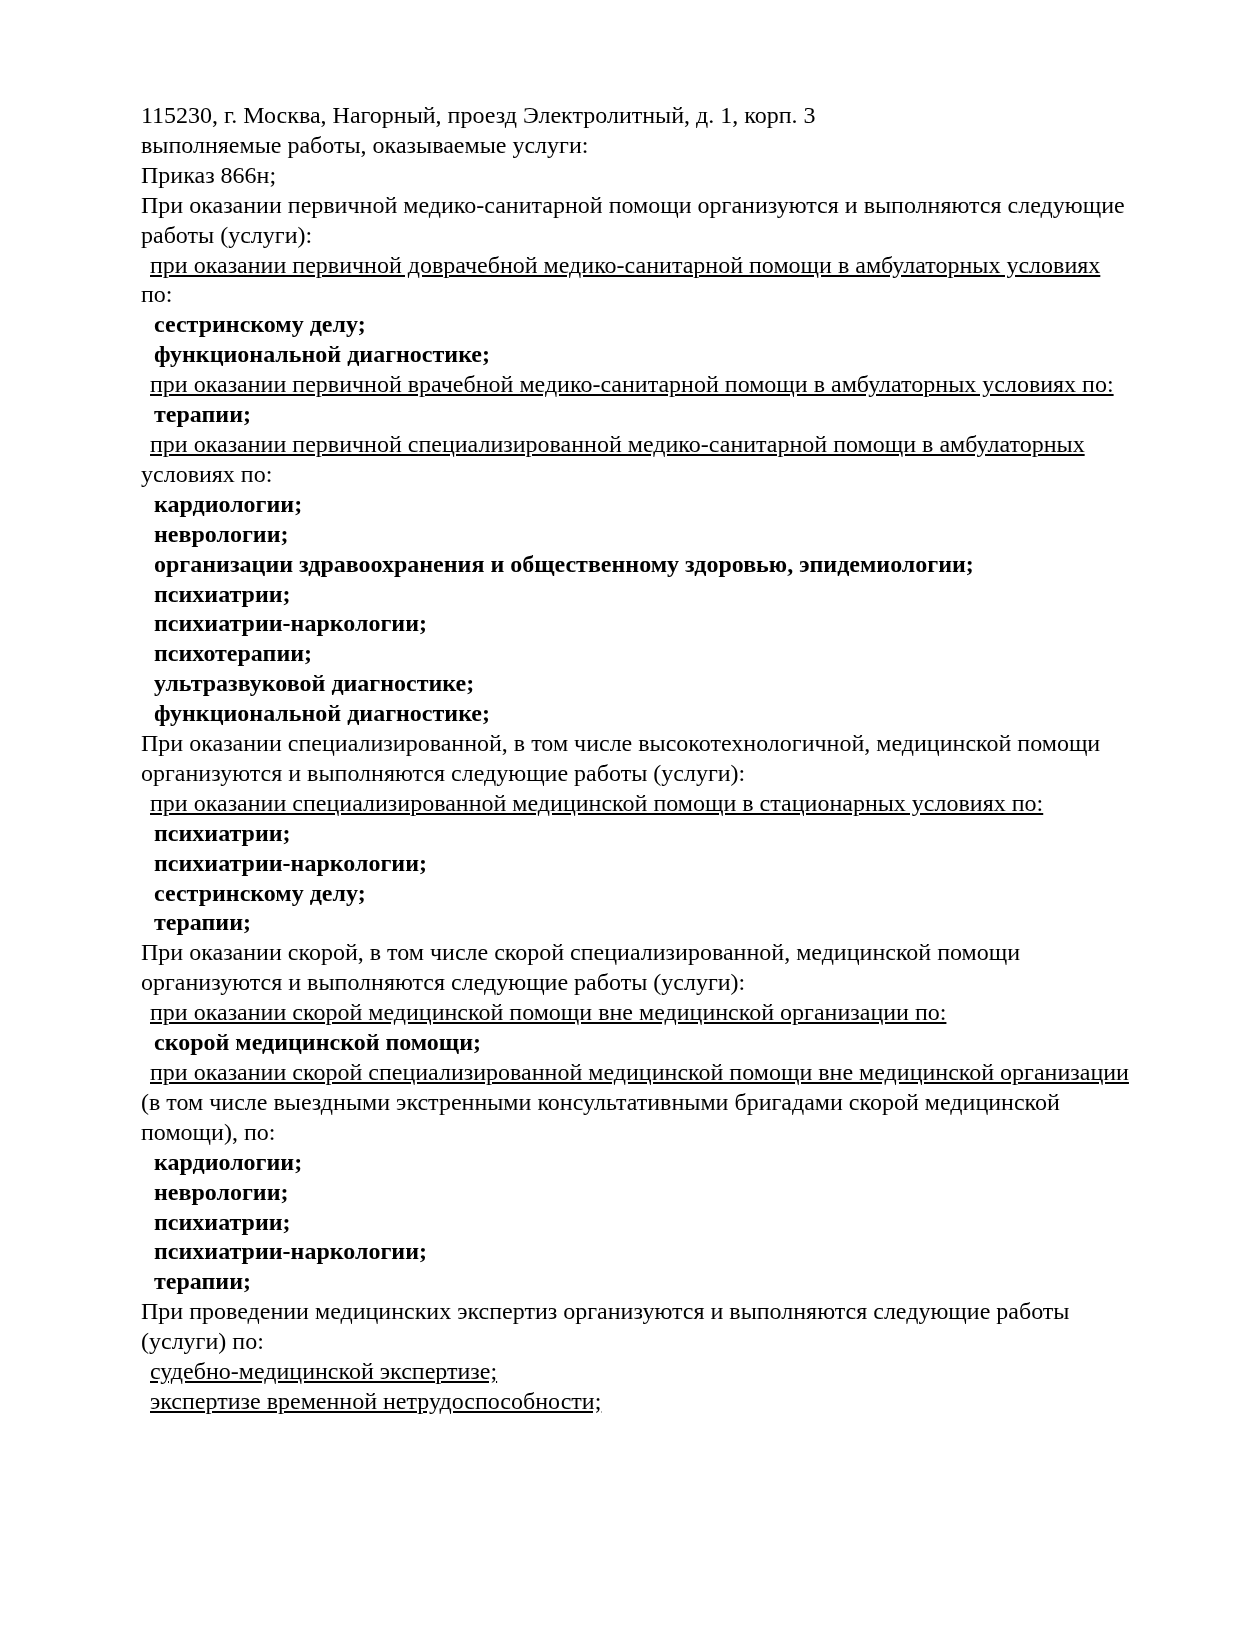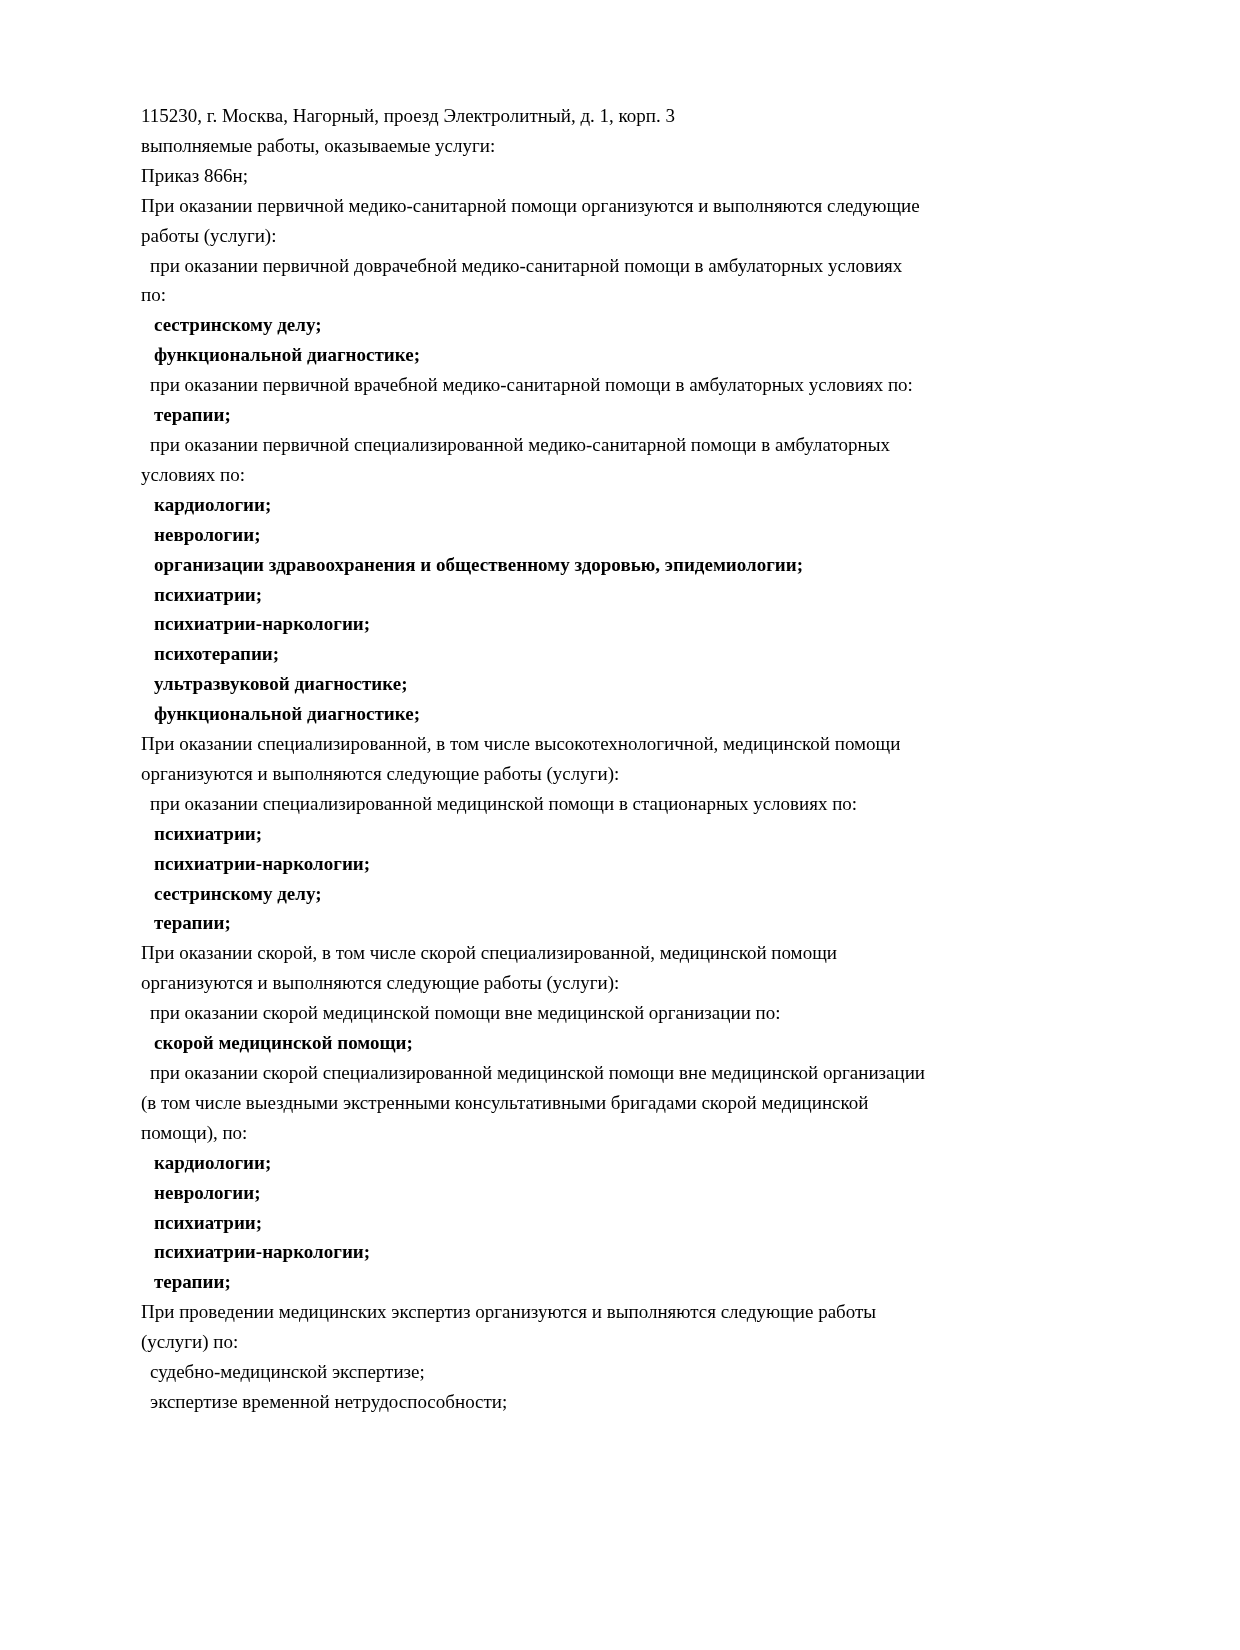--- a/index.html
+++ b/index.html
@@ -11,28 +11,28 @@
     height: 1650px;
     background: #ffffff;
     position: relative;
     overflow: hidden;
   }
   .textblock {
     position: absolute;
     left: 141px;
     top: 101px;
     font-family: "Liberation Serif", "DejaVu Serif", serif;
-    font-size: 19px;
+    font-size: 24px;
     line-height: 29.9px;
     color: #000000;
     white-space: pre;
   }
   .line { white-space: pre; }
   .ind0 { padding-left: 0; }
-  .ind1 { padding-left: 9px; }
+  .ind1 { padding-left: 9px; text-decoration: underline; }
   .ind2 { padding-left: 13px; font-weight: bold; }
 </style>
 </head>
 <body style="background: rgb(255, 255, 255);">
 
 <div class="page">
   <div class="textblock" style="color: rgb(0, 0, 0);"><div class="line ind0">115230, г. Москва, Нагорный, проезд Электролитный, д. 1, корп. 3</div><div class="line ind0">выполняемые работы, оказываемые услуги:</div><div class="line ind0">Приказ 866н;</div><div class="line ind0">При оказании первичной медико-санитарной помощи организуются и выполняются следующие</div><div class="line ind0">работы (услуги):</div><div class="line ind1">при оказании первичной доврачебной медико-санитарной помощи в амбулаторных условиях</div><div class="line ind0">по:</div><div class="line ind2">сестринскому делу;</div><div class="line ind2">функциональной диагностике;</div><div class="line ind1">при оказании первичной врачебной медико-санитарной помощи в амбулаторных условиях по:</div><div class="line ind2">терапии;</div><div class="line ind1">при оказании первичной специализированной медико-санитарной помощи в амбулаторных</div><div class="line ind0">условиях по:</div><div class="line ind2">кардиологии;</div><div class="line ind2">неврологии;</div><div class="line ind2">организации здравоохранения и общественному здоровью, эпидемиологии;</div><div class="line ind2">психиатрии;</div><div class="line ind2">психиатрии-наркологии;</div><div class="line ind2">психотерапии;</div><div class="line ind2">ультразвуковой диагностике;</div><div class="line ind2">функциональной диагностике;</div><div class="line ind0">При оказании специализированной, в том числе высокотехнологичной, медицинской помощи</div><div class="line ind0">организуются и выполняются следующие работы (услуги):</div><div class="line ind1">при оказании специализированной медицинской помощи в стационарных условиях по:</div><div class="line ind2">психиатрии;</div><div class="line ind2">психиатрии-наркологии;</div><div class="line ind2">сестринскому делу;</div><div class="line ind2">терапии;</div><div class="line ind0">При оказании скорой, в том числе скорой специализированной, медицинской помощи</div><div class="line ind0">организуются и выполняются следующие работы (услуги):</div><div class="line ind1">при оказании скорой медицинской помощи вне медицинской организации по:</div><div class="line ind2">скорой медицинской помощи;</div><div class="line ind1">при оказании скорой специализированной медицинской помощи вне медицинской организации</div><div class="line ind0">(в том числе выездными экстренными консультативными бригадами скорой медицинской</div><div class="line ind0">помощи), по:</div><div class="line ind2">кардиологии;</div><div class="line ind2">неврологии;</div><div class="line ind2">психиатрии;</div><div class="line ind2">психиатрии-наркологии;</div><div class="line ind2">терапии;</div><div class="line ind0">При проведении медицинских экспертиз организуются и выполняются следующие работы</div><div class="line ind0">(услуги) по:</div><div class="line ind1">судебно-медицинской экспертизе;</div><div class="line ind1">экспертизе временной нетрудоспособности;</div></div>
 </div>
 
 </body></html>

